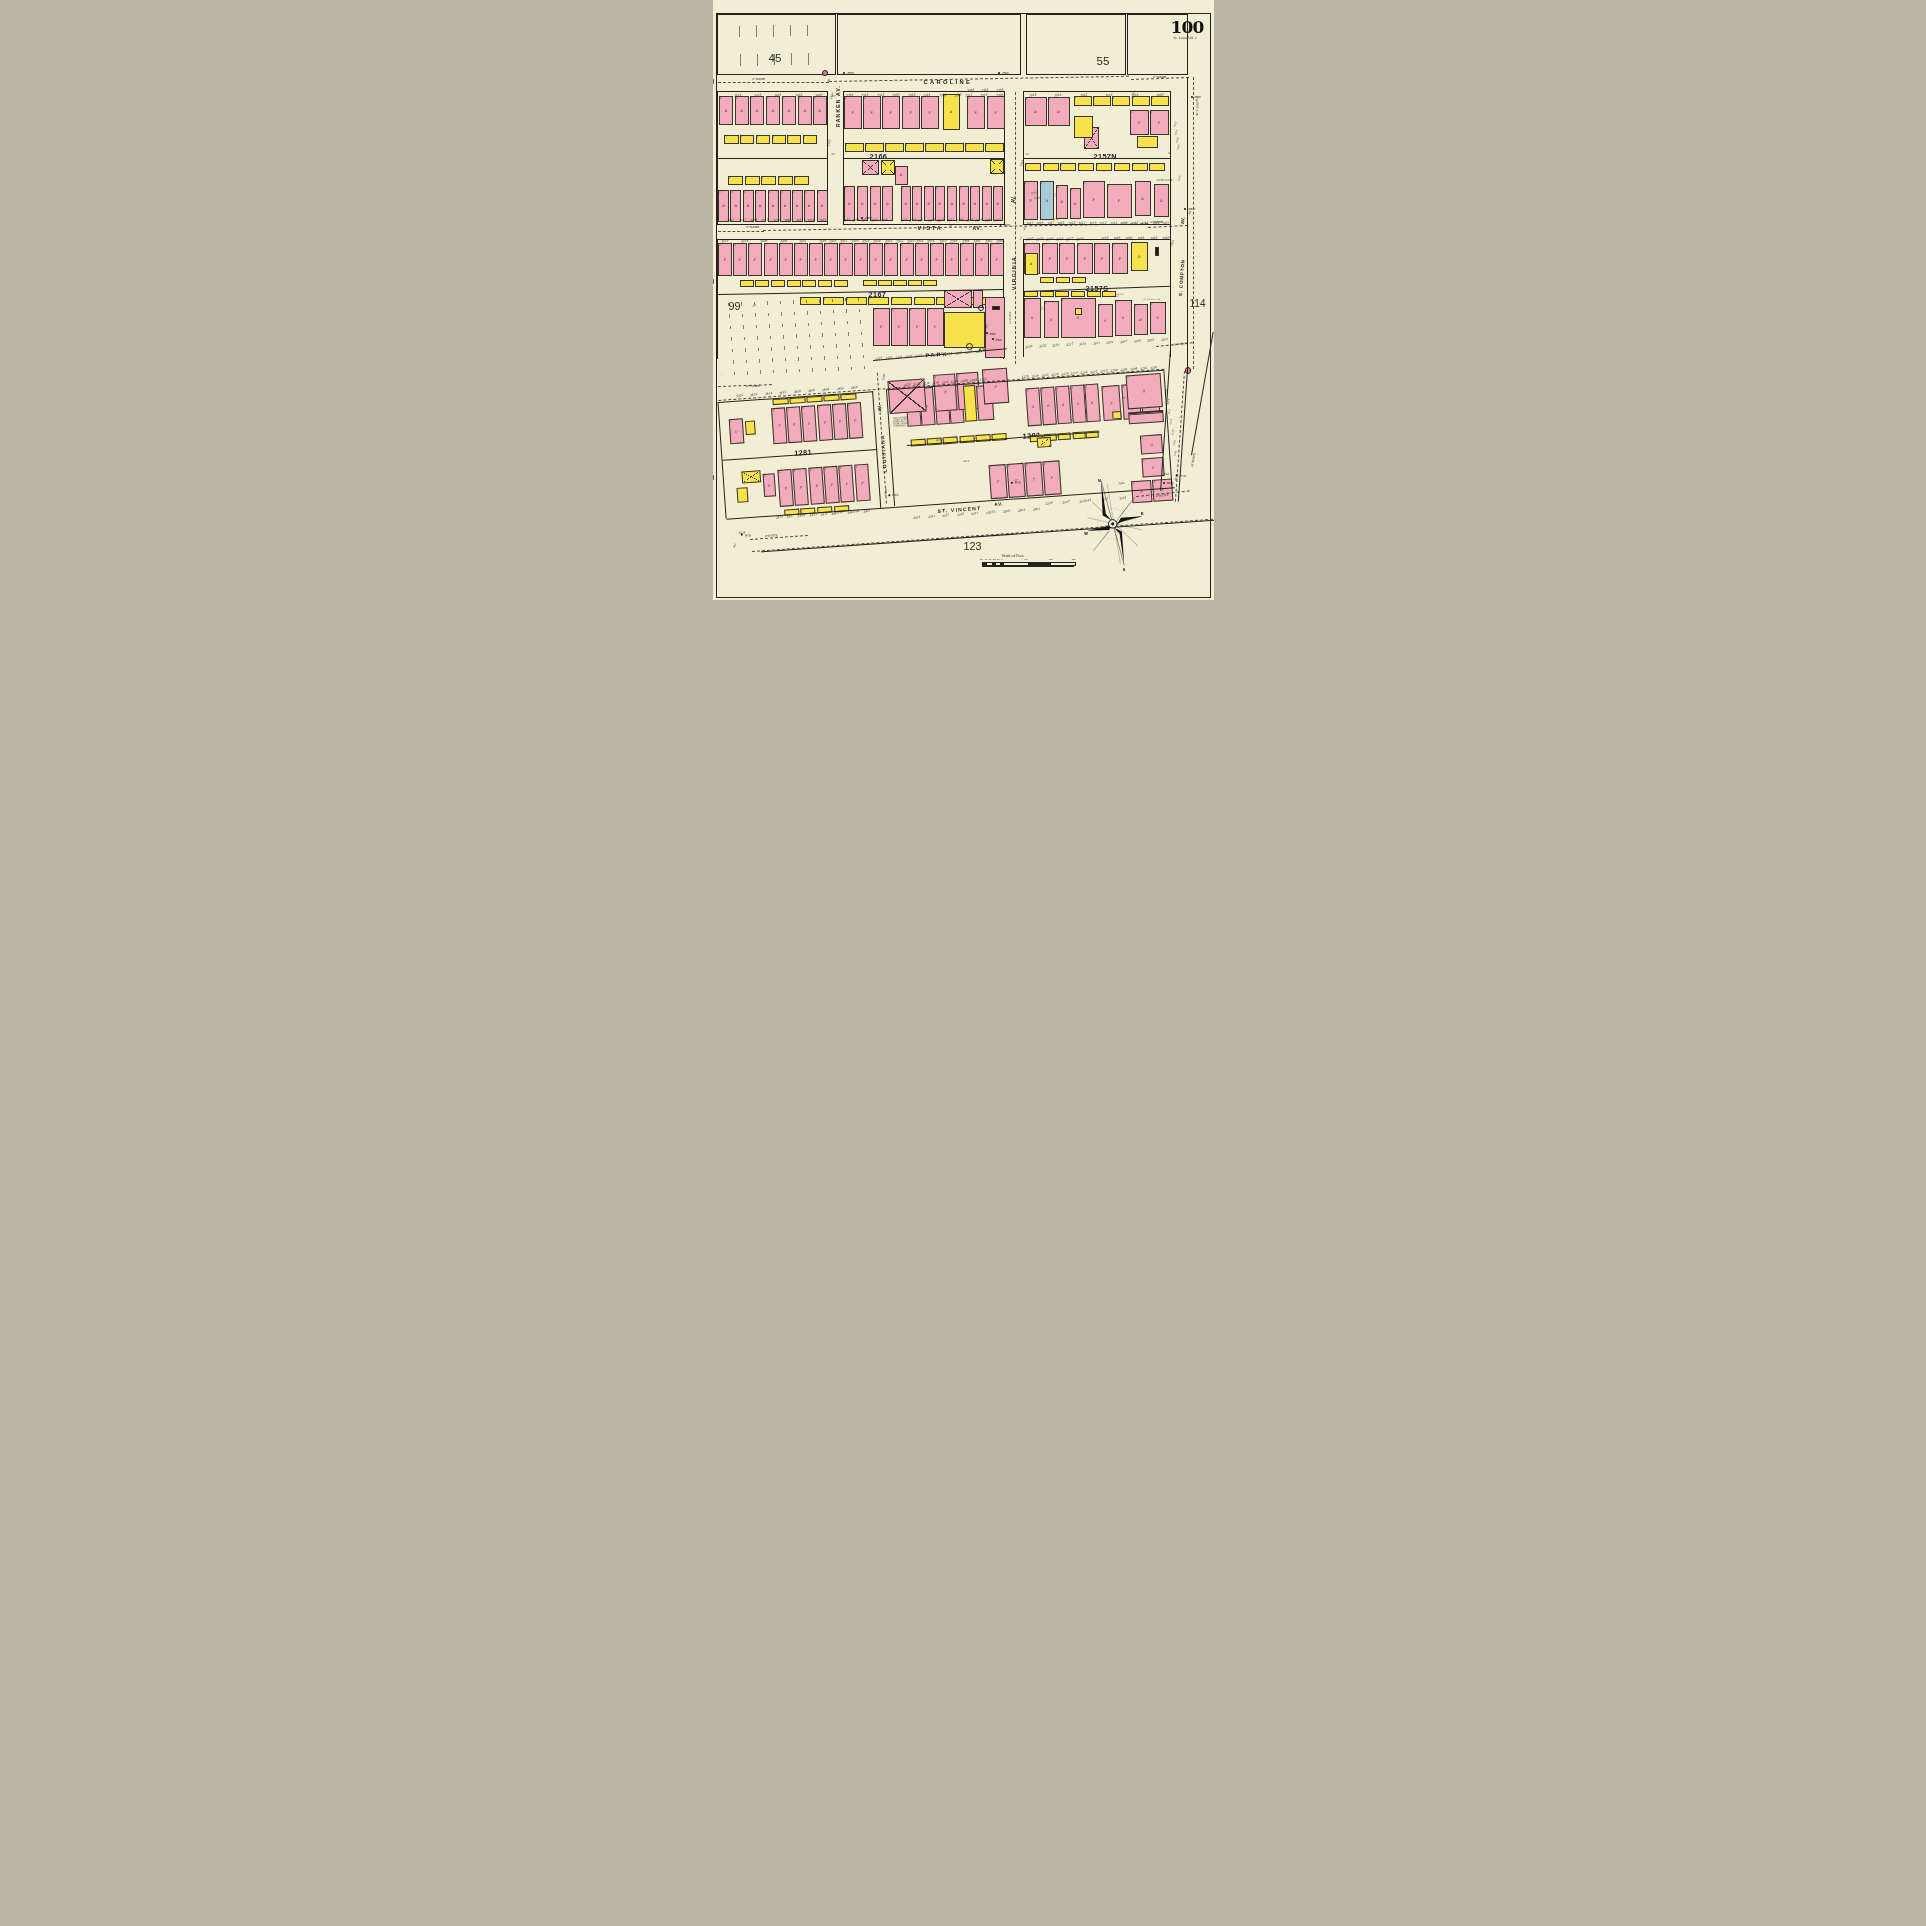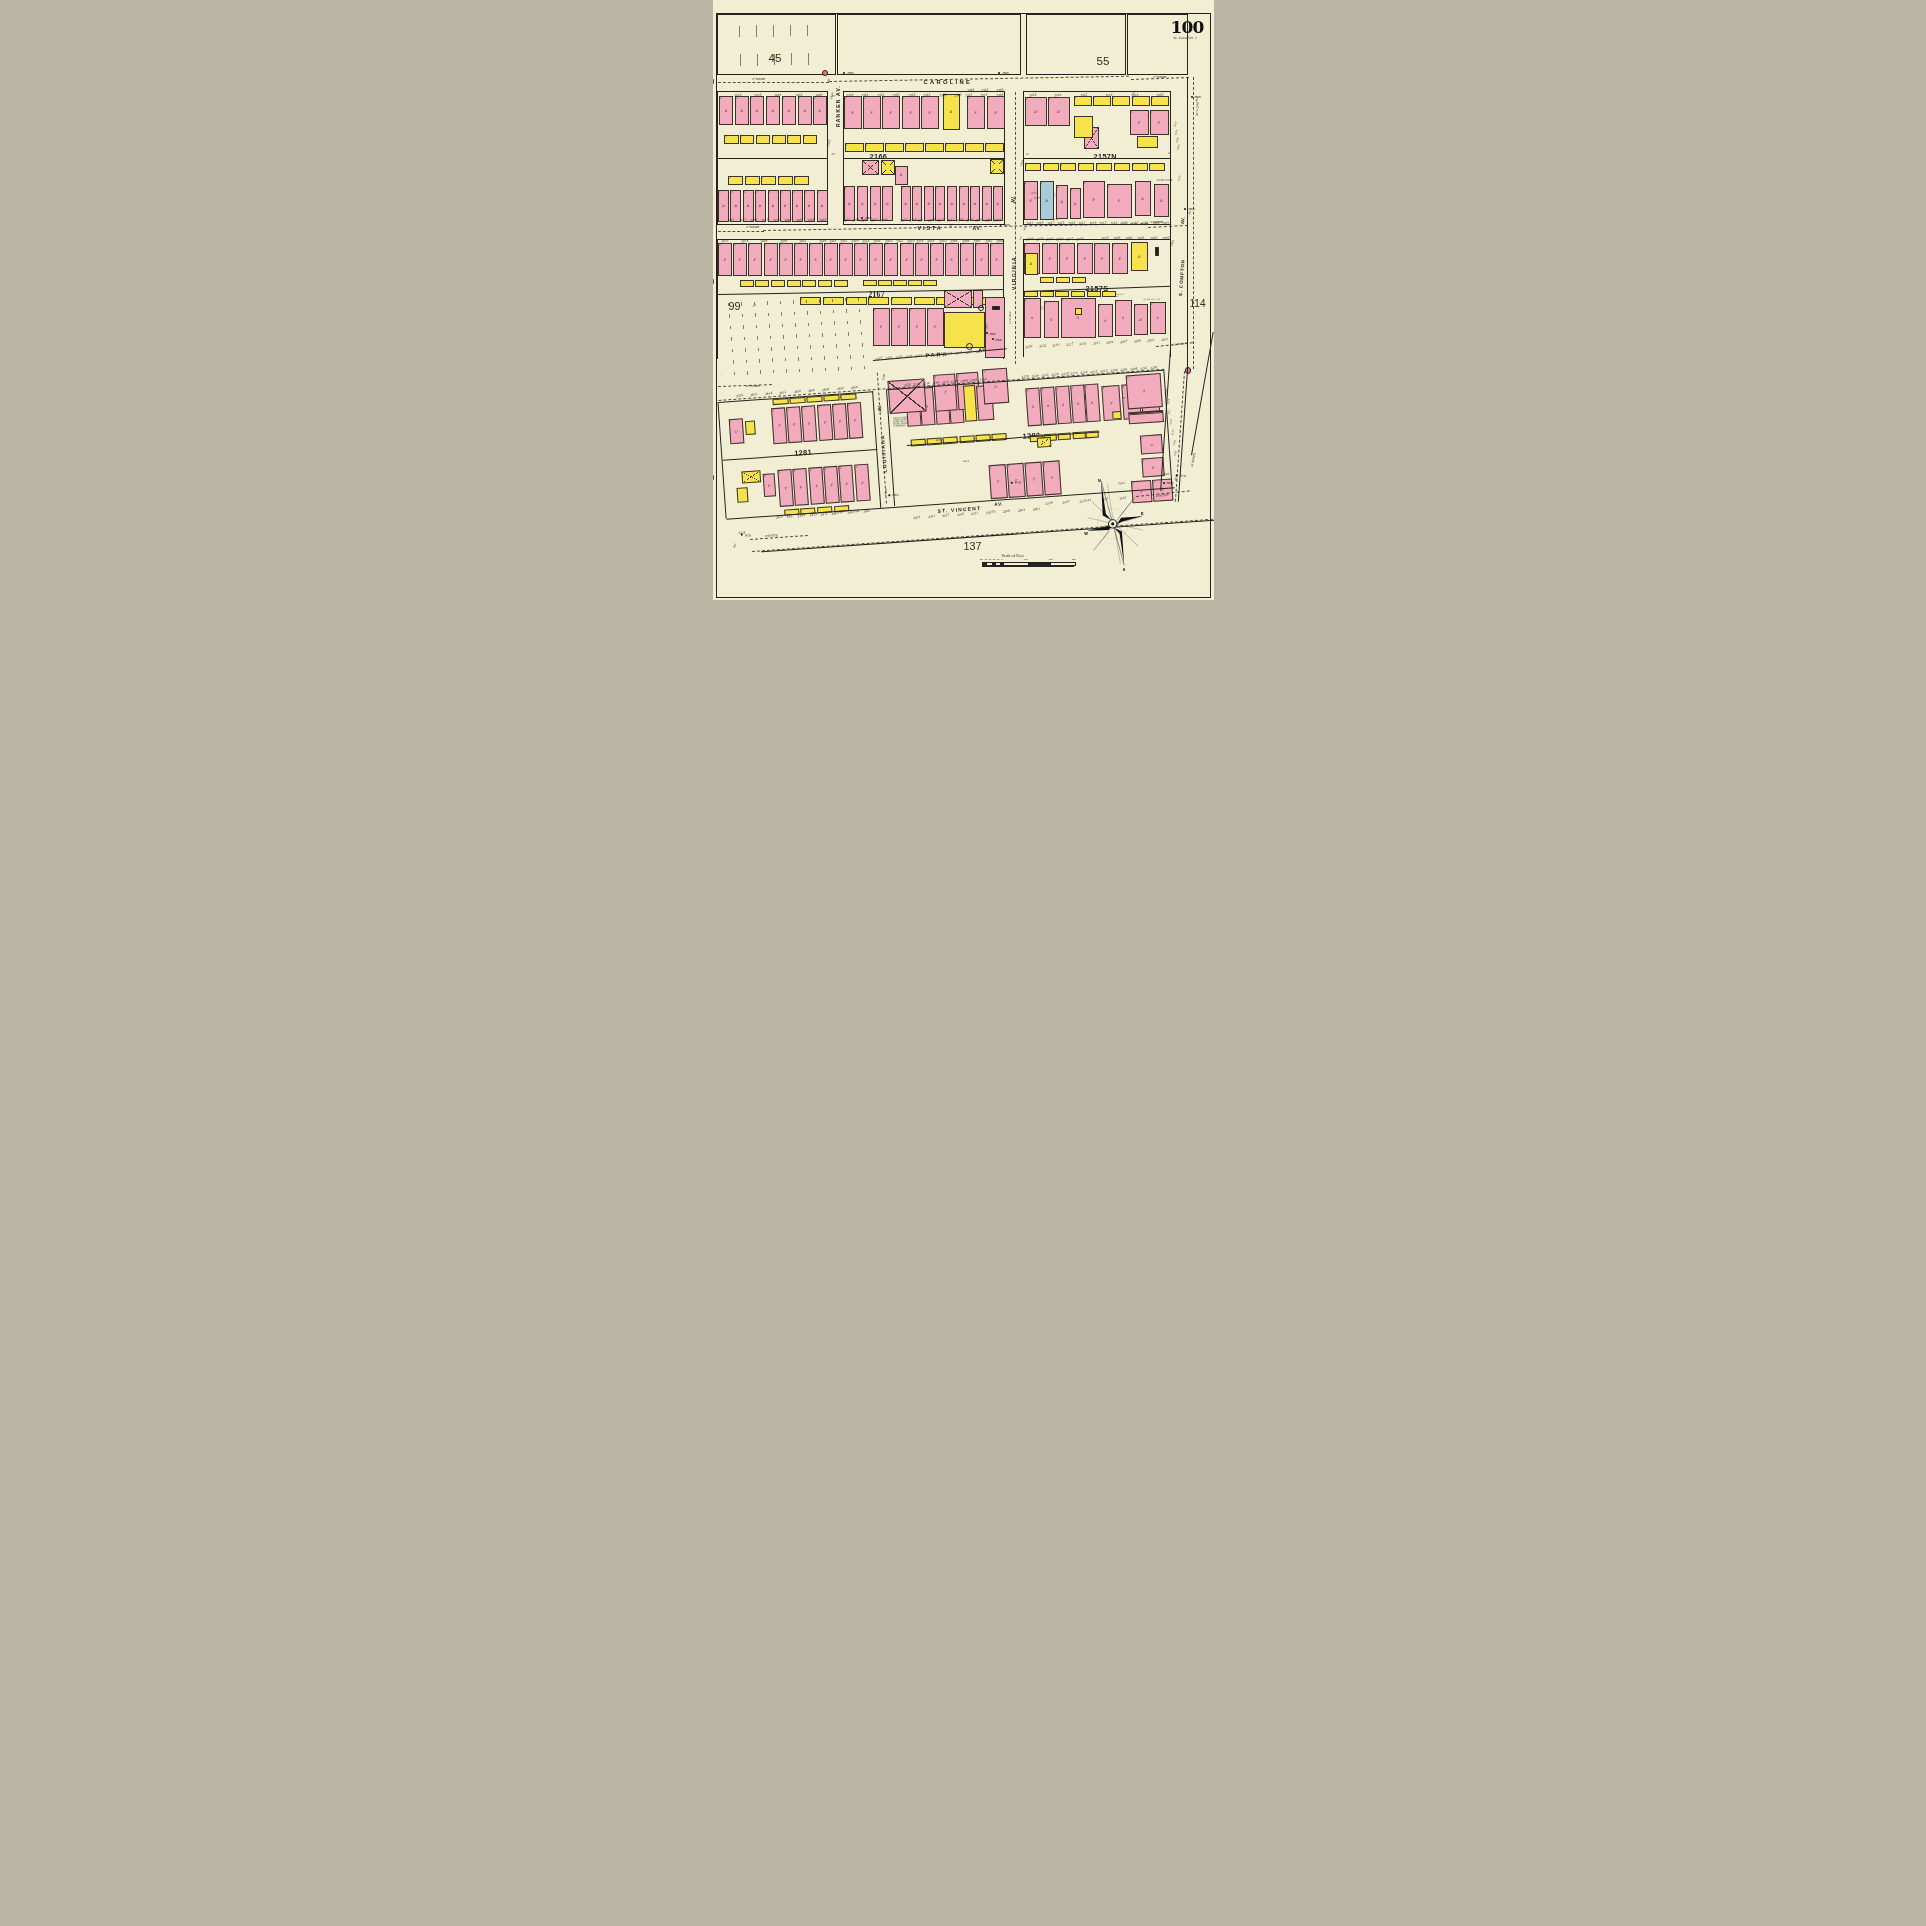--- a/index.html
+++ b/index.html
@@ -43,24 +43,24 @@
   <div class="nick" style="top:279px;"></div>
   <div class="nick" style="top:475px;"></div>
 
   <div class="lbl" style="left:458px;top:17px;font:700 17px 'DejaVu Serif',serif;letter-spacing:-0.8px;color:#111;">100</div>
   <div class="lbl it" style="left:461px;top:37px;font-size:3.1px;color:#222;">St. Louis Vol. 1</div>
 
   <div class="lbl bignum" style="left:56px;top:52px;font-size:11.6px;">45</div>
   <div class="lbl bignum" style="left:384px;top:55px;font-size:11.6px;">55</div>
   <div class="lbl bignum" style="left:16px;top:301px;font-size:10.8px;">99</div>
   <div class="lbl bignum" style="left:477px;top:299px;font-size:10px;">114</div>
-  <div class="lbl bignum" style="left:251px;top:541px;font-size:10.8px;">137</div>
+  <div class="lbl bignum" style="left:251px;top:541px;font-size:10.8px;">123</div>
   <div class="lbl blocknum" style="left:157px;top:153px;font-size:7.3px;">2166</div>
   <div class="lbl blocknum" style="left:381px;top:153px;font-size:7.3px;">2157N</div>
-  <div class="lbl blocknum" style="left:156px;top:291px;font-size:7.3px;font-family:Liberation Serif, serif;">2167</div>
+  <div class="lbl blocknum" style="left:156px;top:291px;font-size:7.3px;">2167</div>
   <div class="lbl blocknum" style="left:373px;top:285px;font-size:7.3px;">2157S</div>
 
   <div class="lbl street" style="left:211px;top:79px;font-size:5.8px;letter-spacing:2.3px;">CAROLINE</div>
   <div class="lbl street" style="left:205px;top:226px;font-size:5.4px;letter-spacing:1.9px;">VISTA</div>
   <div class="lbl street" style="left:260px;top:226px;font-size:5px;letter-spacing:0.8px;">AV.</div>
   <div class="lbl street" style="left:123px;top:127px;font-size:5px;letter-spacing:1.2px;transform:rotate(-90deg);transform-origin:0 0;white-space:nowrap;">RANKEN AV.</div>
   <div class="lbl street" style="left:299px;top:203px;font-size:4.6px;transform:rotate(-90deg);transform-origin:0 0;">AV.</div>
   <div class="lbl street" style="left:299px;top:290px;font-size:5px;letter-spacing:1.5px;transform:rotate(-90deg);transform-origin:0 0;white-space:nowrap;">VIRGINIA</div>
   <div class="lbl street" style="left:468px;top:224px;font-size:4.6px;transform:rotate(-86deg);transform-origin:0 0;">AV.</div>
   <div class="lbl street" style="left:466px;top:296px;font-size:4.6px;letter-spacing:0.8px;transform:rotate(-86deg);transform-origin:0 0;white-space:nowrap;">S. COMPTON</div>

